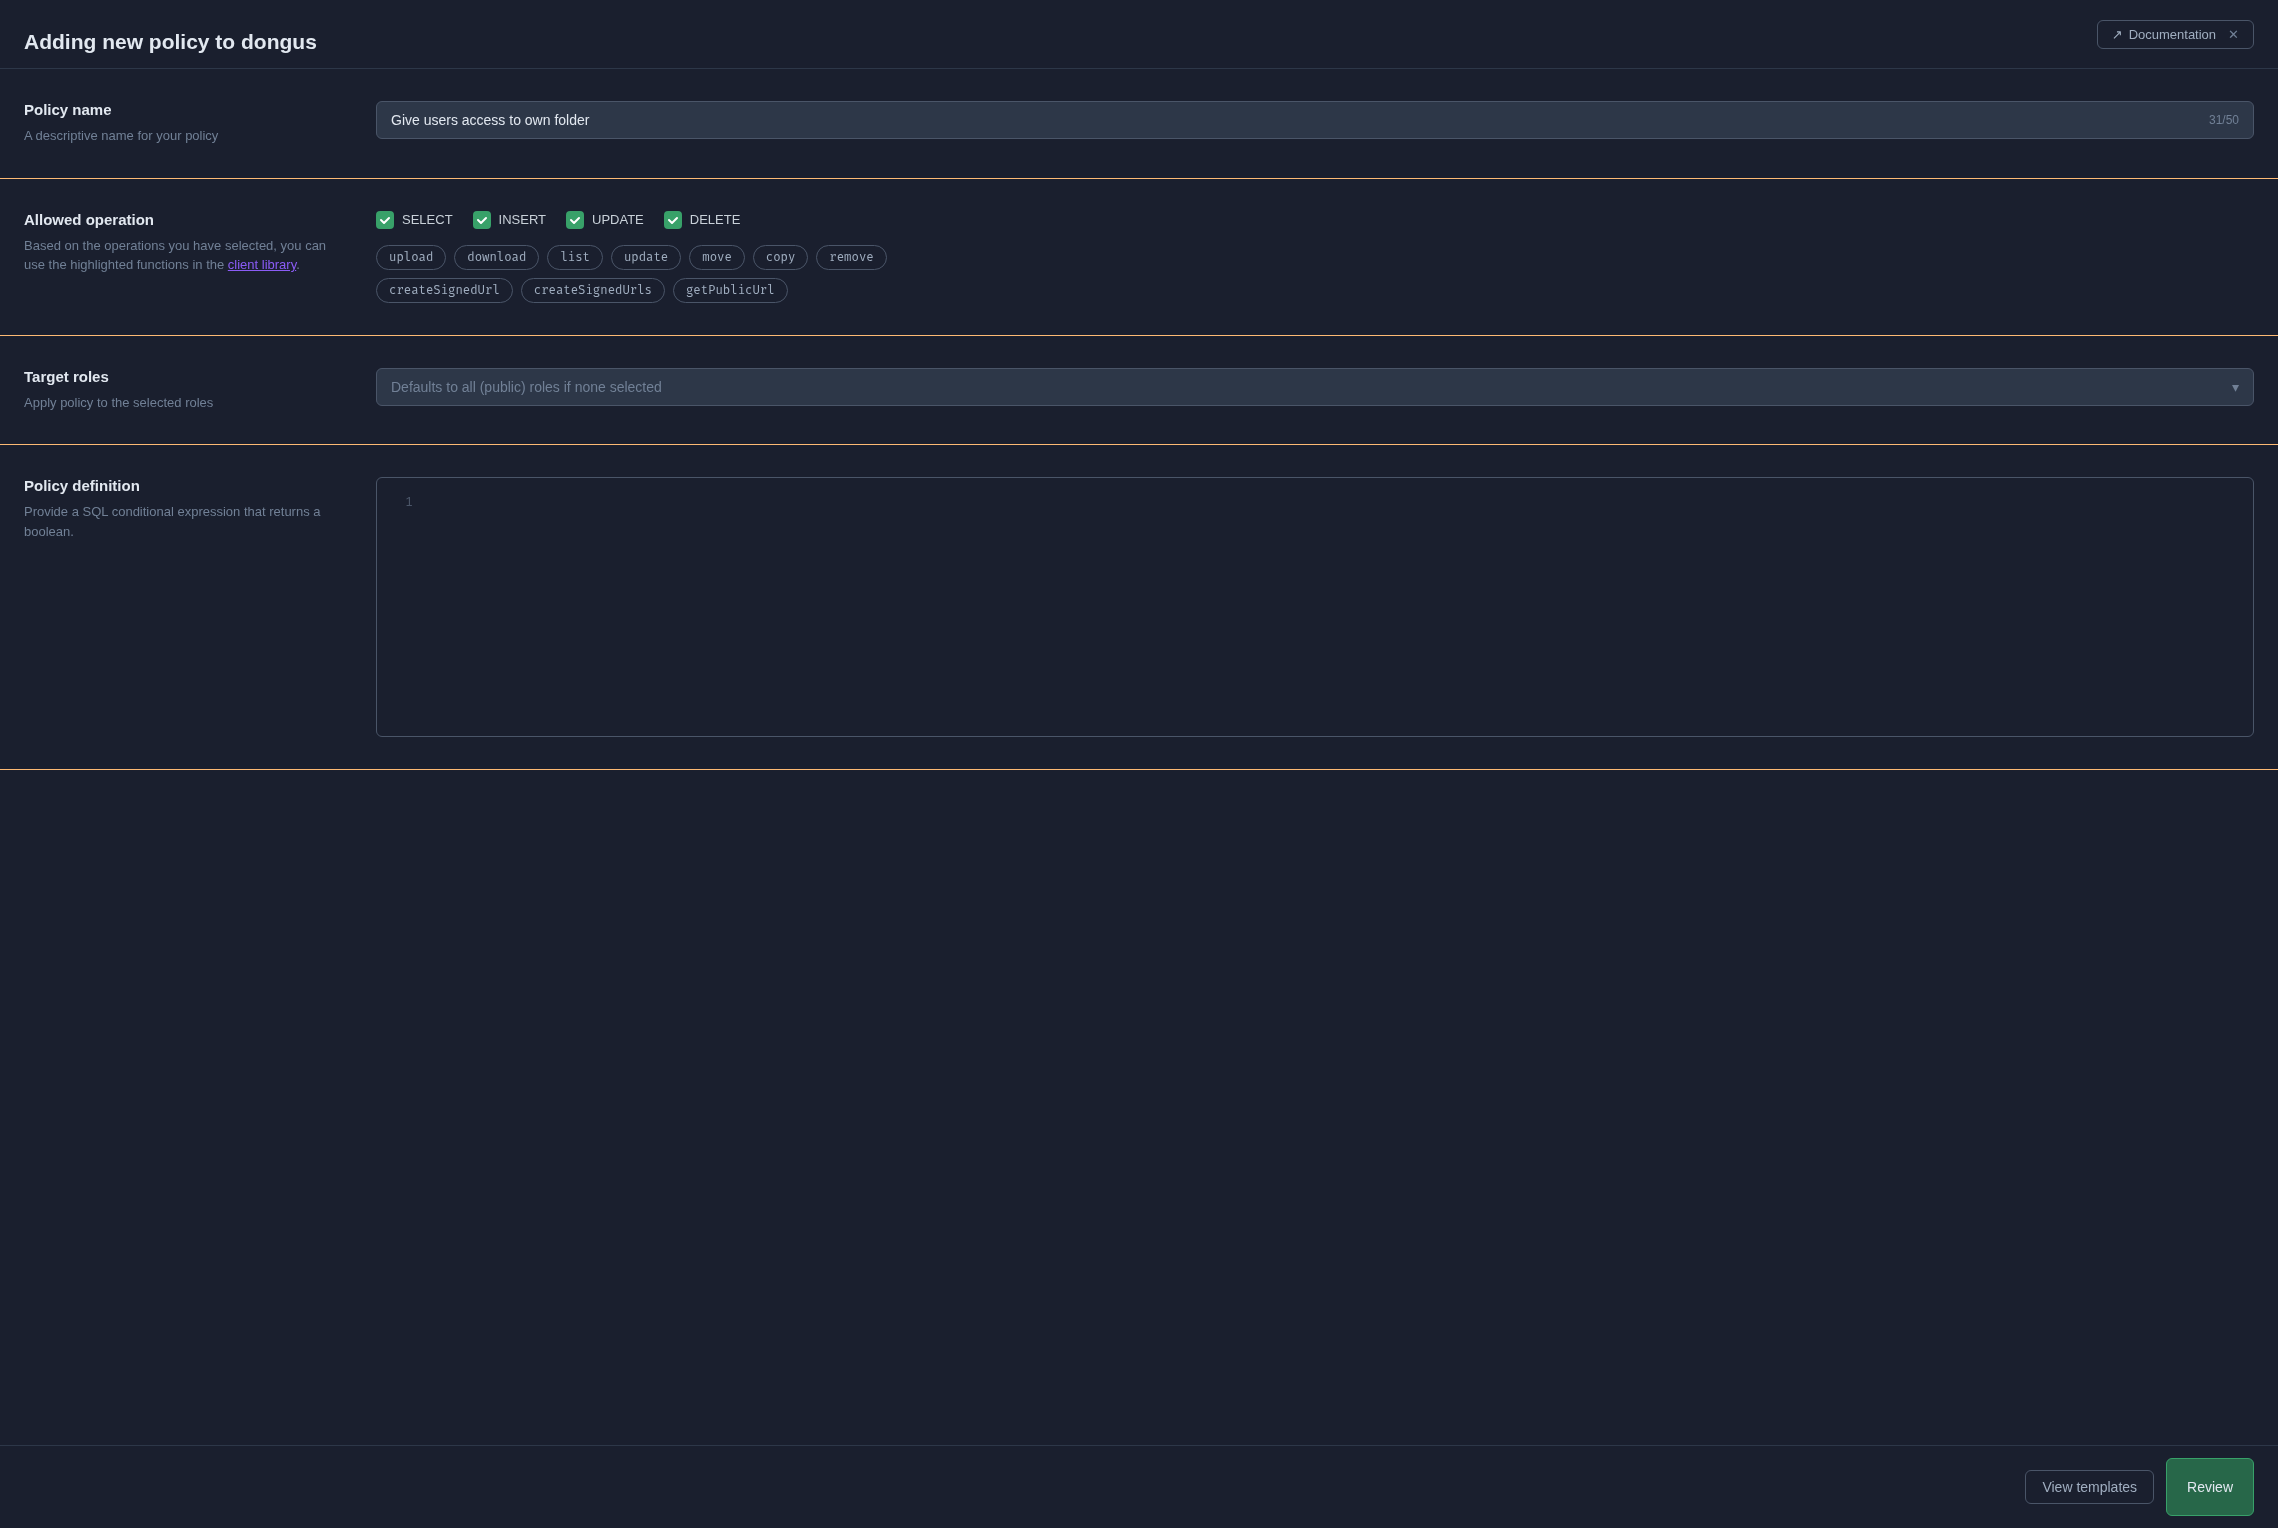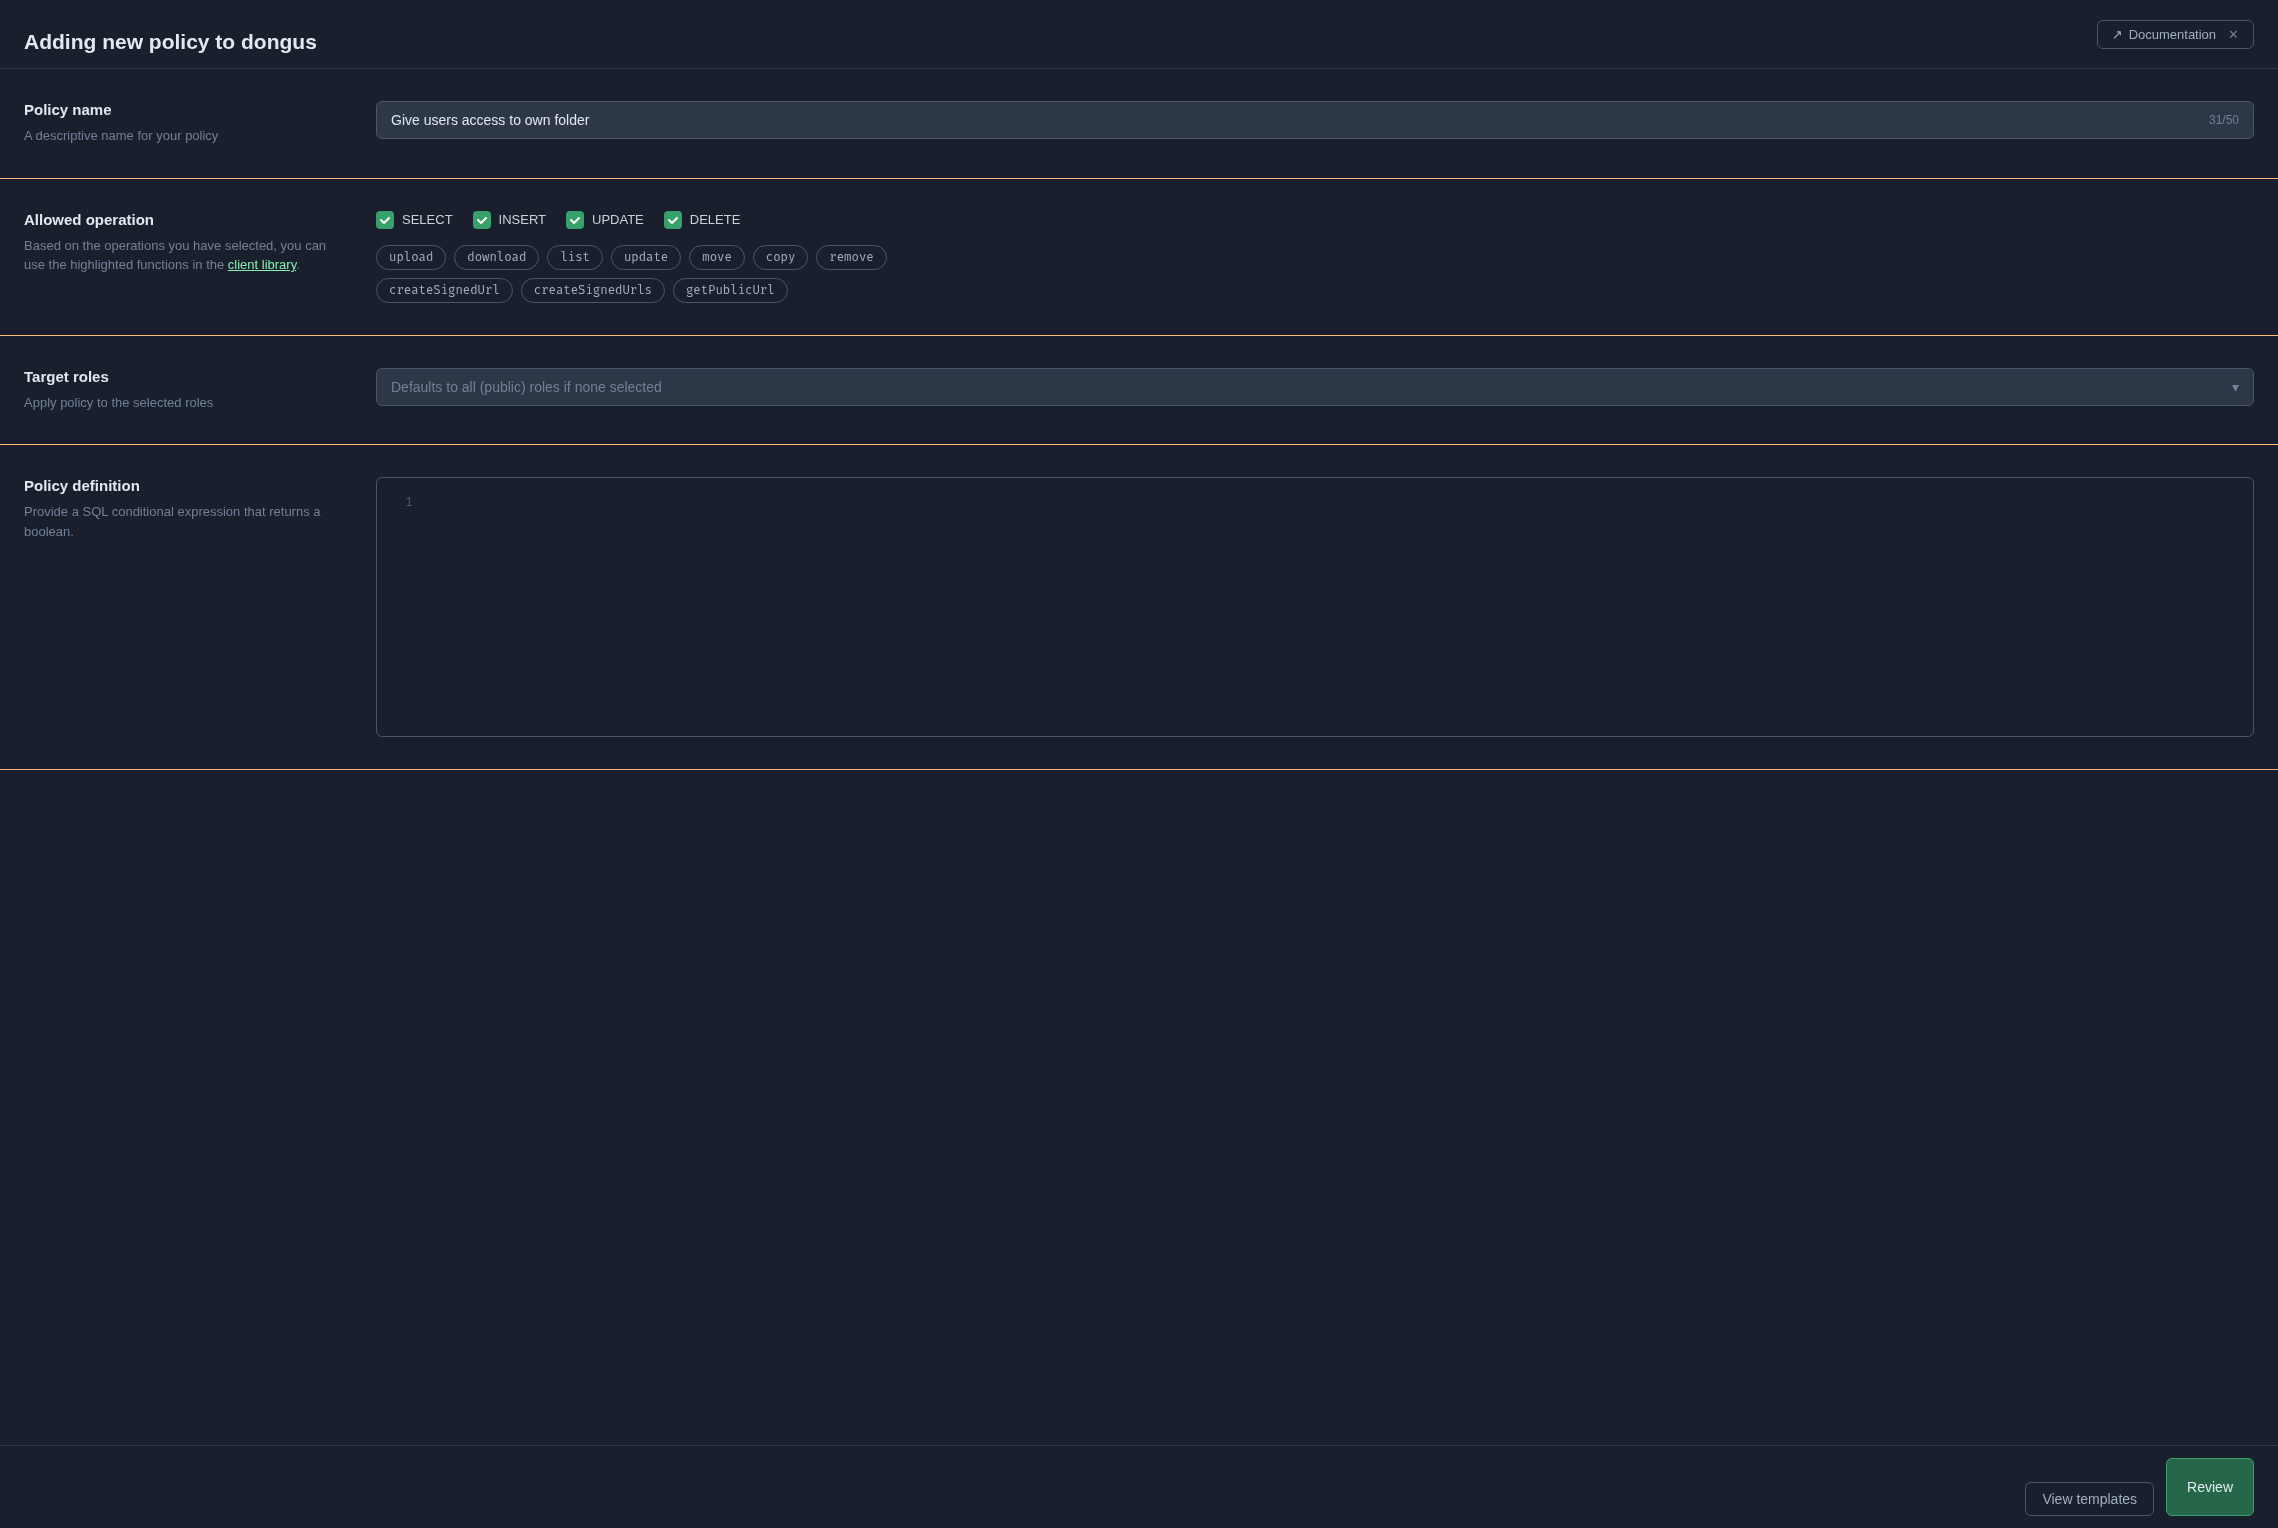--- a/index.html
+++ b/index.html
@@ -72,21 +72,21 @@
       margin-bottom: 8px;
     }
 
     .section-desc {
       font-size: 13px;
       color: #718096;
       line-height: 1.5;
     }
 
     .section-desc a {
-      color: #86efac;
+      color: #8b5cf6;
       text-decoration: underline;
     }
 
     .char-count {
       color: #718096;
       font-size: 12px;
       white-space: nowrap;
       margin-left: 8px;
     }
 
@@ -194,21 +194,21 @@
     .code-content .fn { color: #90cdf4; }
     .code-content .op { color: #c9d1d9; }
     .code-content .bracket { color: #f6e05e; }
 
     
     .footer {
       background-color: #1a1f2e;
       border-top: 1px solid #2d3748;
       padding: 12px 24px;
       display: flex;
-      align-items: flex-end;
+      align-items: center;
       justify-content: flex-end;
       gap: 12px;
     }
 
     .btn-view-templates {
       background: transparent;
       border: 1px solid #4a5568;
       border-radius: 6px;
       color: #a0aec0;
       cursor: pointer;

